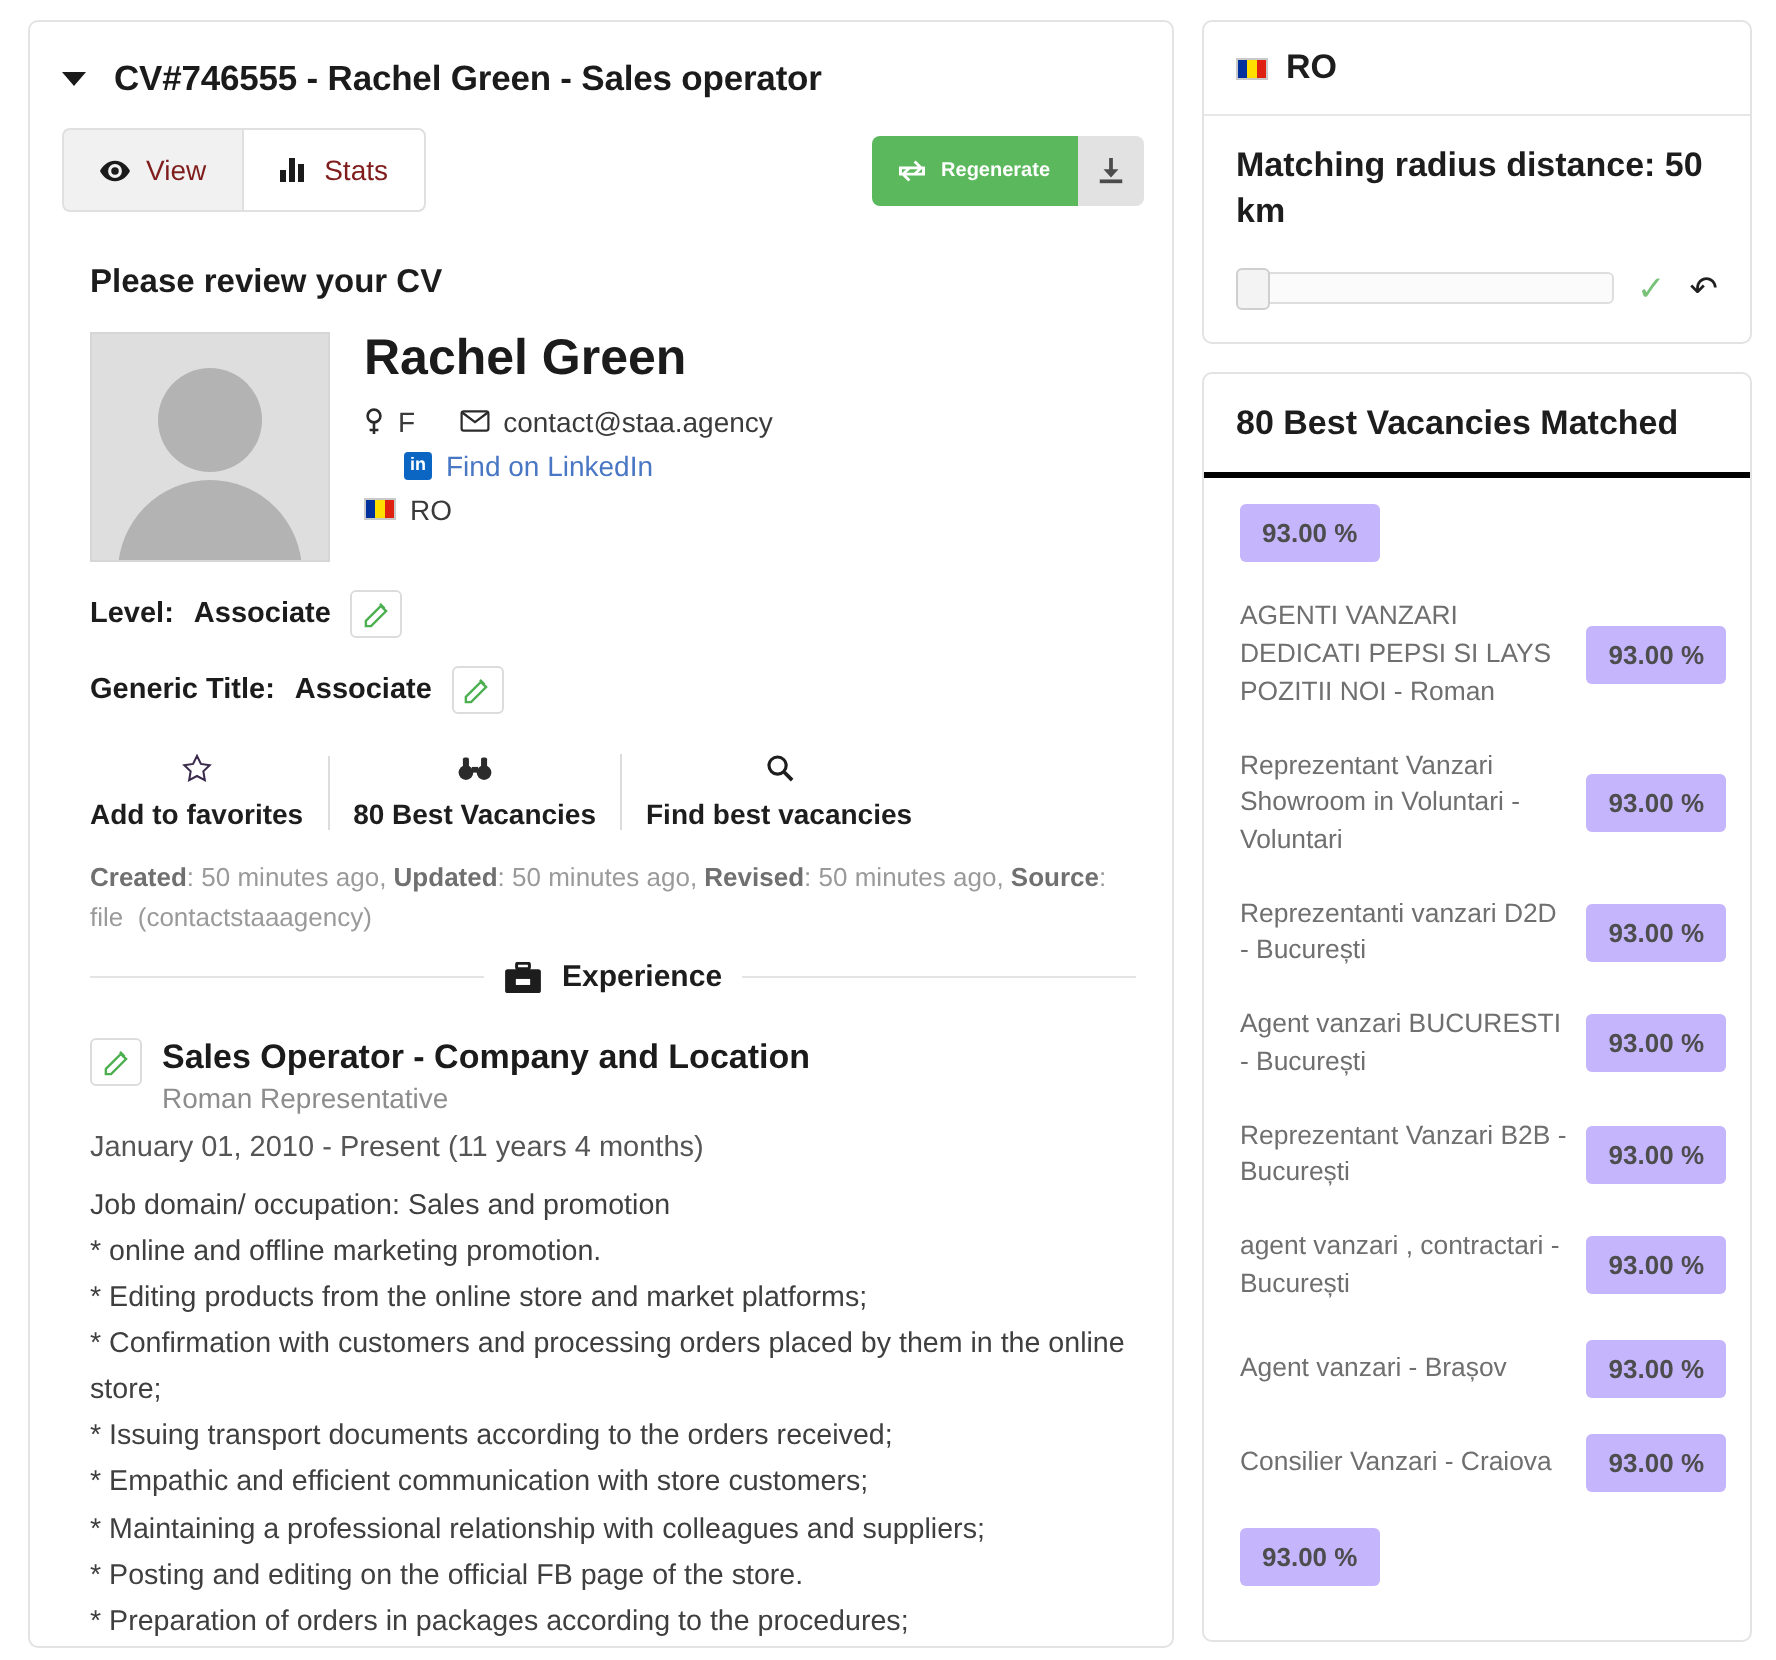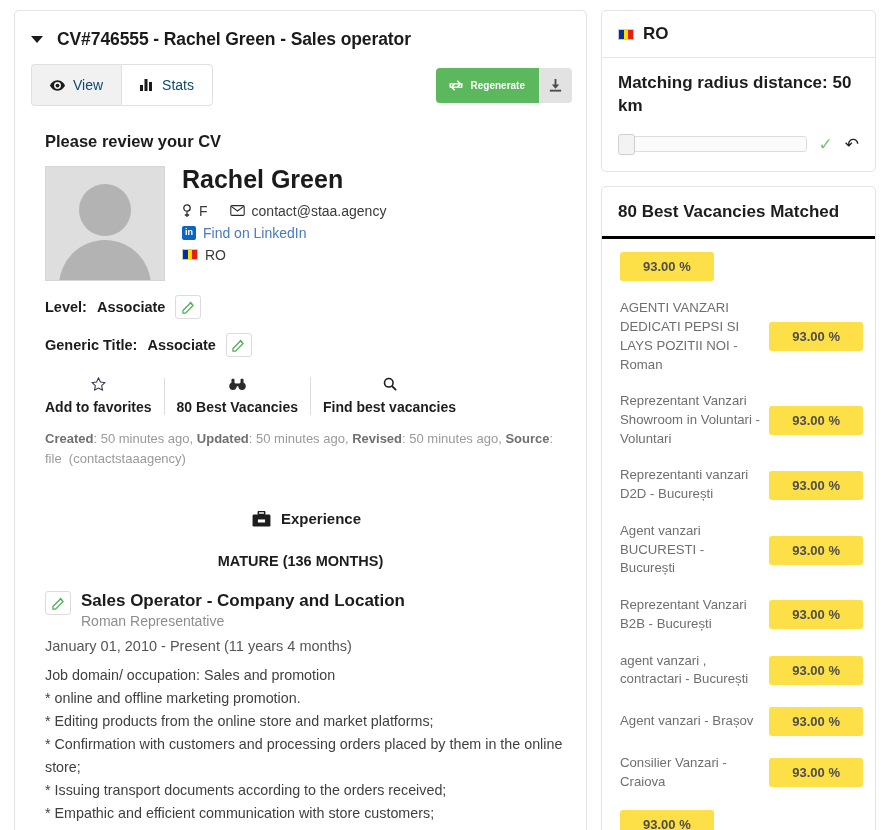--- a/index.html
+++ b/index.html
@@ -49,21 +49,21 @@
 
   .toolbar {
     display: flex; align-items: center;
     padding: 8px 14px 0 16px;
     position: relative;
   }
   .tabgroup { display: flex; }
   .tab {
     display: flex; align-items: center; gap: 8px;
     padding: 12px 18px;
-    font-size: 14px; color: #0c4a6e;
+    font-size: 14px; color: #7f1d1d;
     border: 1px solid #e0e0e0;
     background: #fff;
     cursor: pointer;
   }
   .tab:first-child { border-radius: 4px 0 0 4px; border-right: none; }
   .tab:last-child  { border-radius: 0 4px 4px 0; }
   .tab.active { background: #f1f1f1; }
 
   .toolbar-right {
     margin-left: auto; display: flex; align-items: stretch;
@@ -120,20 +120,21 @@
     margin-bottom: 6px; gap: 7px;
   }
   .prow .sep { width: 8px; }
   .link-blue { color: #4a77c4; font-size: 14px; cursor: pointer; }
   .li-badge {
     display: inline-flex; align-items: center; justify-content: center;
     width: 14px; height: 14px; border-radius: 2px;
     background: #0a66c2; color: #fff;
     font-size: 9px; font-weight: bold; line-height: 1;
     font-family: "Liberation Sans", sans-serif;
+    margin-left: 20px;
   }
   .flag {
     display: inline-block; width: 16px; height: 11px;
     border: 1px solid #c9c9c9;
     background: linear-gradient(to right,
       #00319c 0 33.3%, #ffde00 33.3% 66.6%, #de2110 66.6% 100%);
     vertical-align: middle;
   }
 
   .meta-line {
@@ -163,21 +164,21 @@
   .action + .action { border-left: 1px solid #dcdcdc; }
 
   .timestamps {
     padding: 0 18px 0 30px; margin-top: 14px;
     font-size: 13px; color: #9a9a9a; line-height: 1.5;
   }
   .timestamps b { color: #707070; font-weight: bold; }
 
   .exp-divider {
     display: flex; align-items: center; gap: 10px;
-    padding: 0 18px 0 30px; margin-top: 32px; flex-direction: column;
+    padding: 0 18px 0 30px; margin-top: 12px;
   }
   .exp-divider .rule { flex: 1; height: 1px; background: #e4e4e4; }
   .exp-divider .exp-label {
     display: flex; align-items: center; gap: 10px;
     font-size: 15px; font-weight: bold; color: #1d1d1d;
   }
   .mature {
     text-align: center; font-size: 14.5px; font-weight: bold;
     color: #1d1d1d; margin-top: 16px;
   }
@@ -240,23 +241,23 @@
   .vac-row {
     display: flex; align-items: center; gap: 8px;
     padding: 9px 12px 9px 18px;
     cursor: pointer;
   }
   .vac-name {
     flex: 1; font-size: 13.2px; color: #6f6f6f; line-height: 1.42;
   }
   .vac-pct {
     flex: 0 0 auto;
-    background: #fde047; color: #4d4d4d;
+    background: #c4b5fd; color: #4d4d4d;
     font-size: 13px; font-weight: bold;
-    padding: 7px 23px; border-radius: 3px;
+    padding: 7px 11px; border-radius: 3px;
     white-space: nowrap;
   }
 </style>
 </head>
 <body>
 
 <div class="page">
 
   <div class="left-col">
     <div class="card cv-card">
@@ -393,21 +394,20 @@
           <svg width="19" height="16" viewBox="0 0 20 17">
             <rect x="6.6" y="0.6" width="6.8" height="3" rx="0.8" fill="none" stroke="#1d1d1d" stroke-width="1.6"></rect>
             <rect x="0.5" y="3.8" width="19" height="12.7" rx="1.4" fill="#1d1d1d"></rect>
             <rect x="6.2" y="9" width="7.6" height="3.2" fill="#ffffff"></rect>
           </svg>
           <span>Experience</span>
         </span>
         <span class="rule"></span>
       </div>
 
-      <div class="mature">MATURE (136 MONTHS)</div>
 
       <div class="job">
         <div class="job-head">
           <span class="edit-btn">
             <svg width="13" height="13" viewBox="0 0 14 14">
               <path d="M1 10.2 9.1 2.1l2.8 2.8L3.8 13H1z" fill="none" stroke="#4caf50" stroke-width="1.3"></path>
               <path d="M8.6 1 11 3.4" stroke="#4caf50" stroke-width="1.3" fill="none"></path>
             </svg>
           </span>
           <span>

